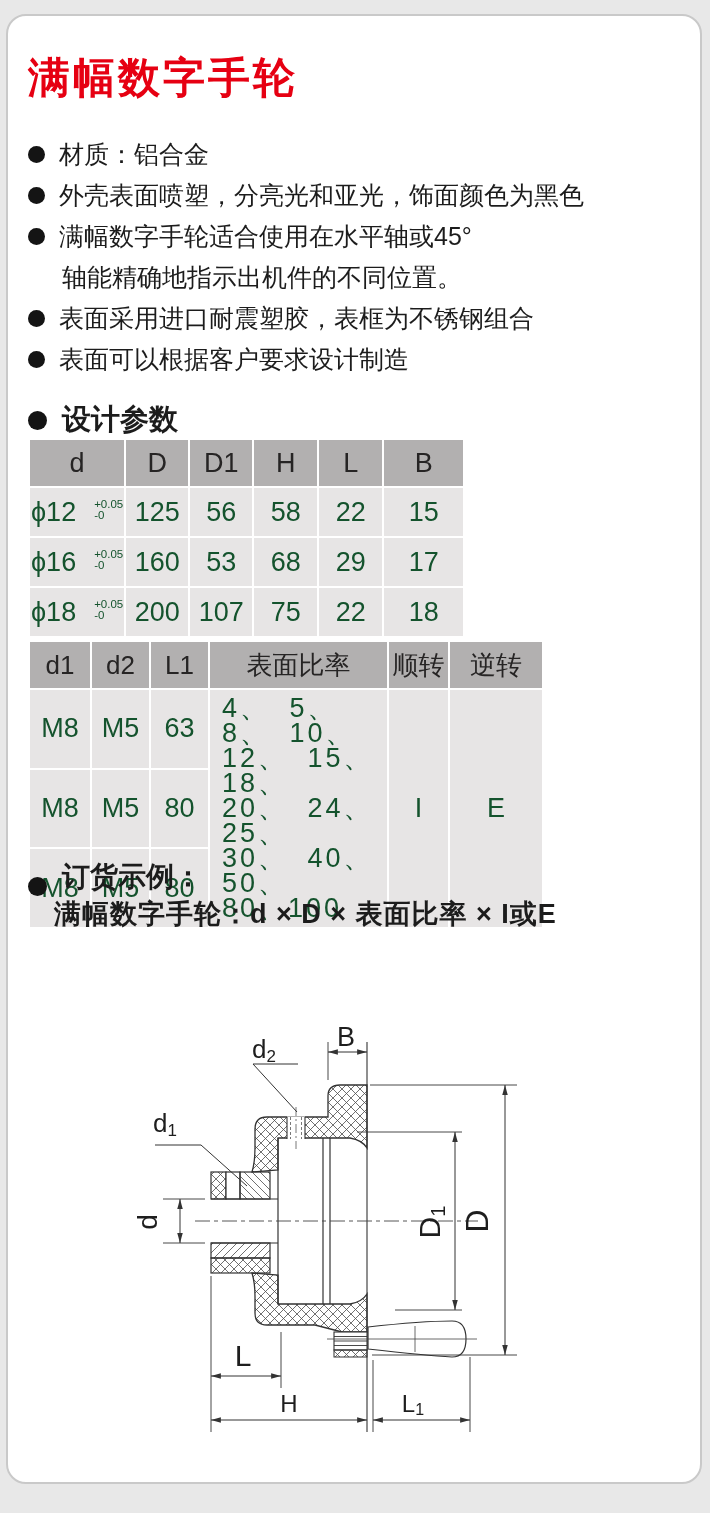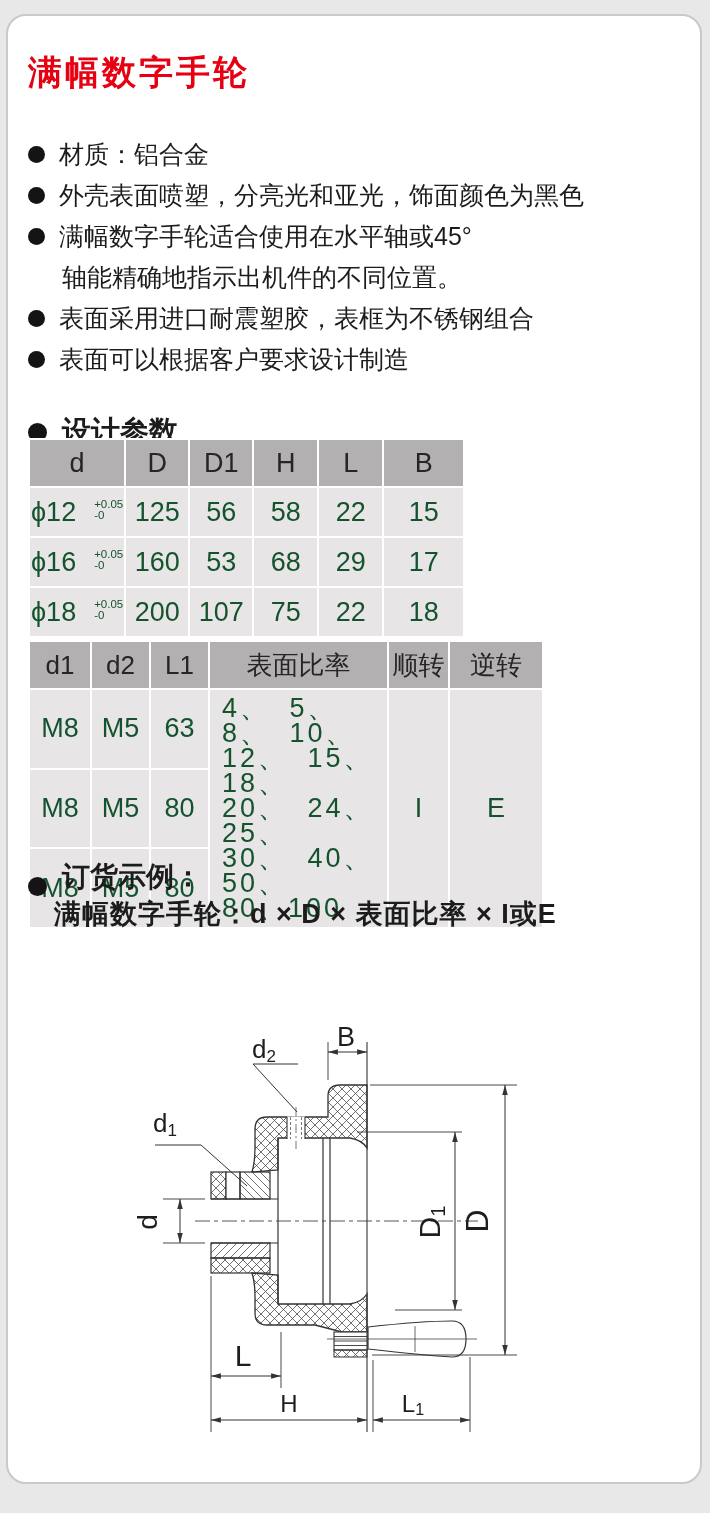--- a/index.html
+++ b/index.html
@@ -8,21 +8,21 @@
     background:#e8e8e8;
     font-family:"Liberation Sans","DejaVu Sans",sans-serif;
     color:#1c1c1c;
   }
   .card{
     position:absolute;left:6px;top:14px;width:692px;height:1466px;
     background:#ffffff;border:2px solid #c9c9c9;border-radius:20px;
   }
   .page-title{
     position:absolute;left:28px;top:50px;
-    font-size:34px;font-weight:bold;letter-spacing:3px;
+    font-size:42px;font-weight:bold;letter-spacing:3px;
     color:#e60012;white-space:nowrap;
   }
   .features{position:absolute;left:28px;top:134px;width:640px;}
   .feat{height:41px;display:flex;align-items:center;font-size:25px;font-weight:500;white-space:nowrap;}
   .feat .dot{width:17px;height:17px;border-radius:50%;background:#141414;margin-right:14px;flex:0 0 auto;}
   .feat.cont{padding-left:34px;}
   .section-head{
     position:absolute;left:28px;display:flex;align-items:center;
     font-size:29px;font-weight:bold;white-space:nowrap;
   }
@@ -78,21 +78,21 @@
   <div class="feat">
     <span class="dot"></span>
     <span>表面采用进口耐震塑胶，表框为不锈钢组合</span>
   </div>
   <div class="feat">
     <span class="dot"></span>
     <span>表面可以根据客户要求设计制造</span>
   </div>
 </div>
 
-<div class="section-head" style="top:412px;">
+<div class="section-head" style="top:400px;">
   <span class="dot"></span>
   <span>设计参数</span>
 </div>
 
 <table class="spec" id="table1">
   <colgroup>
       <col style="width:93px">
       <col style="width:62px">
       <col style="width:62px">
       <col style="width:63px">

